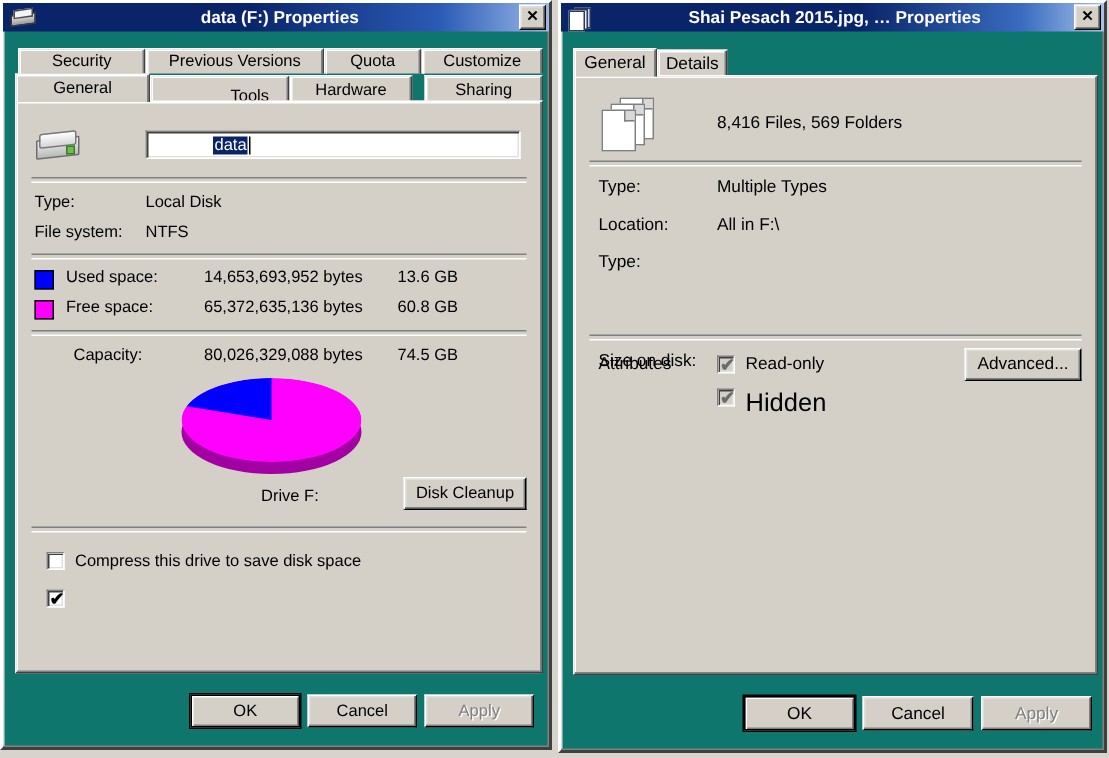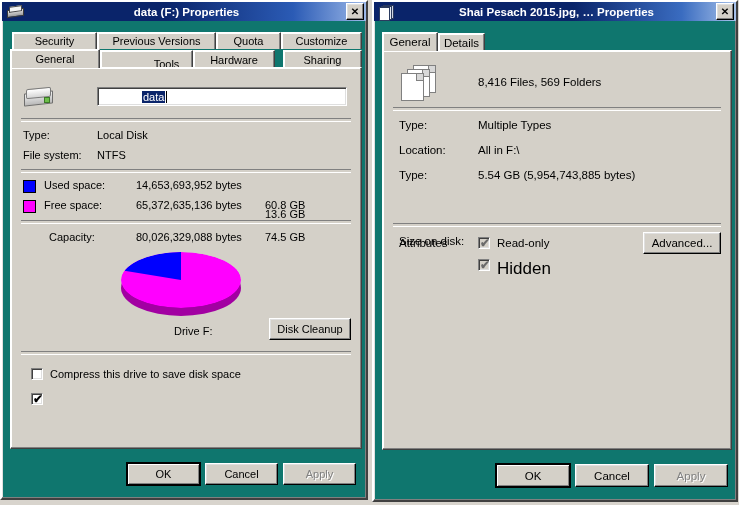--- a/index.html
+++ b/index.html
@@ -195,21 +195,21 @@
     <div class="lbl" style="left:12px;top:61px;">Type:</div>
     <div class="lbl" style="left:86px;top:61px;">Local Disk</div>
     <div class="lbl" style="left:12px;top:81px;">File system:</div>
     <div class="lbl" style="left:86px;top:81px;">NTFS</div>
 
     <div class="sep" style="left:10px;top:101px;width:330px;"></div>
 
     <span class="swatch" style="left:12px;top:112px;background:#0000ff;"></span>
     <div class="lbl" style="left:33px;top:111px;">Used space:</div>
     <div class="lbl" style="left:125px;top:111px;">14,653,693,952 bytes</div>
-    <div class="lbl" style="left:254px;top:111px;margin-top:29px;">13.6 GB</div>
+    <div class="lbl" style="left:254px;top:111px;">13.6 GB</div>
 
     <span class="swatch" style="left:12px;top:132px;background:#ff00ff;"></span>
     <div class="lbl" style="left:33px;top:131px;">Free space:</div>
     <div class="lbl" style="left:125px;top:131px;">65,372,635,136 bytes</div>
     <div class="lbl" style="left:254px;top:131px;">60.8 GB</div>
 
     <div class="sep" style="left:10px;top:152px;width:330px;"></div>
 
     <div class="lbl" style="left:38px;top:163px;">Capacity:</div>
     <div class="lbl" style="left:125px;top:163px;">80,026,329,088 bytes</div>
@@ -282,21 +282,20 @@
 
     <div class="sep" style="left:10px;top:56px;width:328px;"></div>
 
     <div class="lbl" style="left:16px;top:68px;font-size:11.5px;">Type:</div>
     <div class="lbl" style="left:95px;top:68px;font-size:11.5px;">Multiple Types</div>
 
     <div class="lbl" style="left:16px;top:93px;font-size:11.5px;">Location:</div>
     <div class="lbl" style="left:95px;top:93px;font-size:11.5px;">All in F:\</div>
 
     <div class="lbl" style="left:16px;top:118px;font-size:11.5px;">Type:</div>
-    <div class="lbl" style="left:95px;top:118px;font-size:11.5px;">5.54 GB (5,954,743,885 bytes)</div>
 
     <div class="lbl" style="left:16px;top:143px;font-size:11.5px;margin-top:41px;">Size on disk:</div>
 
     <div class="sep" style="left:10px;top:172px;width:328px;"></div>
 
     <div class="lbl" style="left:16px;top:186px;font-size:11.5px;">Attributes</div>
 
     <span class="cb gray" style="left:95px;top:186px;">
         <span class="tick">✔</span>
       </span>

